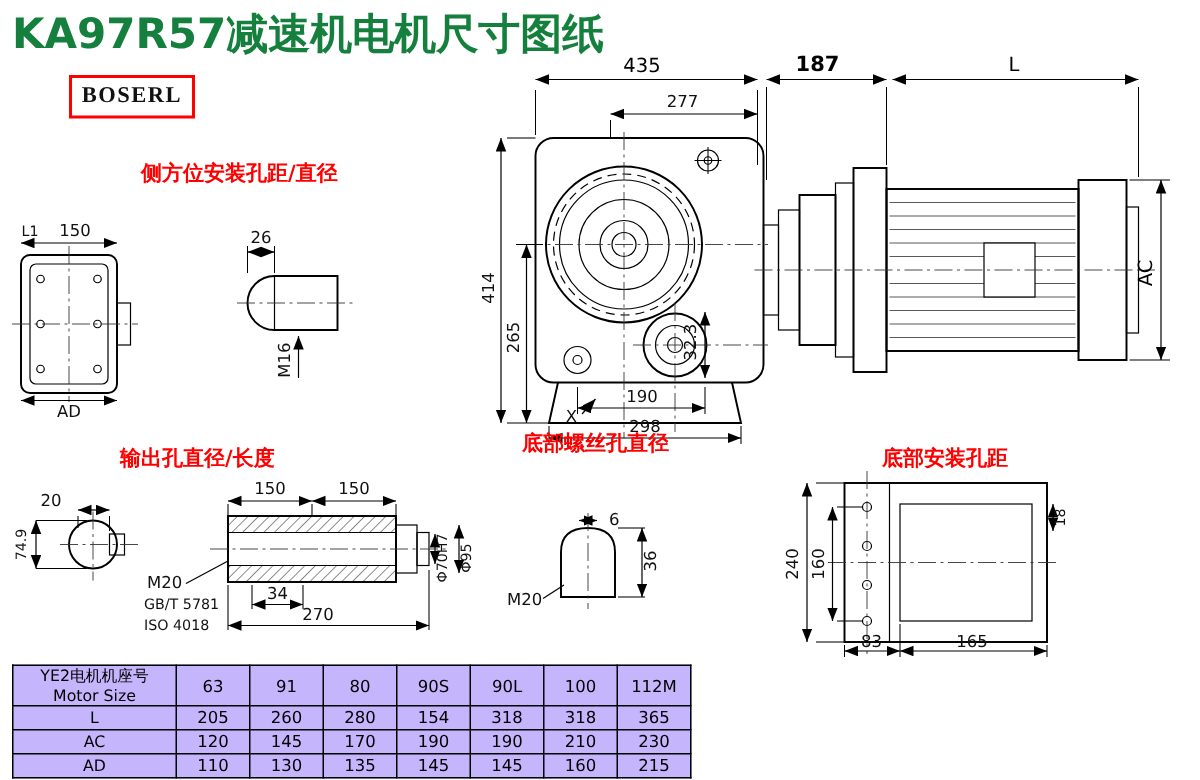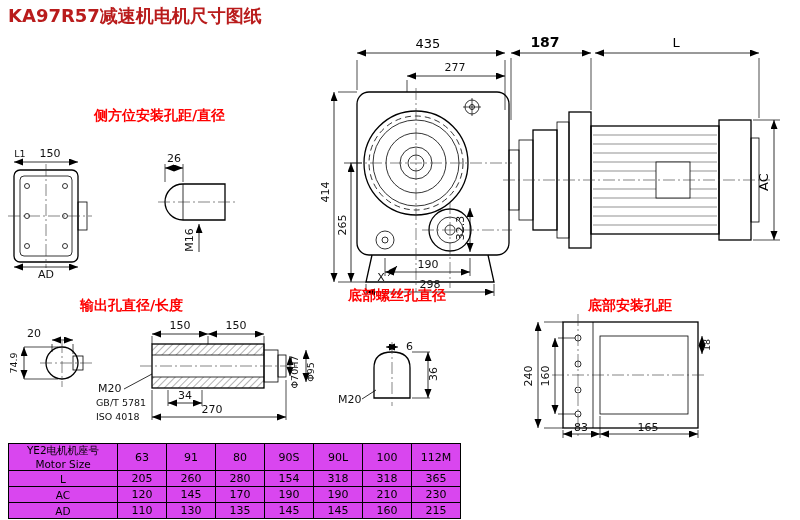--- a/index.html
+++ b/index.html
@@ -1,36 +1,36 @@
 <!DOCTYPE html>
 <html><head>
 <meta charset="utf-8">
 <style>
   html,body{margin:0;padding:0;background:#fff;}
   .canvas{position:relative;width:800px;height:520px;background:#fff;overflow:hidden;
           font-family:"DejaVu Sans",sans-serif;color:#000;}
-  .title{position:absolute;left:8px;top:4px;font-size:18px;font-weight:bold;color:#b91c1c;white-space:nowrap;}
+  .title{position:absolute;left:8px;top:4px;font-size:28px;font-weight:bold;color:#15803d;white-space:nowrap;}
   .logo{position:absolute;left:46px;top:50px;width:80px;height:25px;border:2px solid #fe0000;
         display:flex;align-items:center;justify-content:center;
         font-family:"Liberation Serif",serif;font-weight:bold;font-size:15px;color:#111;letter-spacing:1px;}
   .red-label{position:absolute;color:#fe0000;font-weight:bold;font-size:14px;white-space:nowrap;}
   svg.draw{position:absolute;left:0;top:0;}
   svg text{font-family:"DejaVu Sans",sans-serif;}
   .dim{font-size:11px;fill:#111;}
   .dims{font-size:9.5px;fill:#111;}
   .dimb{font-size:14px;font-weight:bold;fill:#000;}
   .diml{font-size:13px;fill:#000;}
   .ol{fill:none;stroke:#000;stroke-width:1.3;}
   .il{fill:none;stroke:#000;stroke-width:0.8;}
   .fin{fill:none;stroke:#222;stroke-width:0.5;}
   .dl{stroke:#000;stroke-width:0.8;fill:none;}
   .ext{stroke:#000;stroke-width:0.7;}
   .cl{stroke:#333;stroke-width:0.6;stroke-dasharray:12 3 2 3;fill:none;}
   .size-table{position:absolute;left:8px;top:443px;border-collapse:collapse;
-              font-size:11px;color:#000;background:#d946ef;}
+              font-size:11px;color:#000;background:#c4b5fd;}
   .size-table td{border:1px solid #000;text-align:center;padding:0 4px;height:15px;min-width:40px;}
   .size-table td.c0{min-width:100px;font-size:10.5px;}
   .size-table tr:first-child td{height:26px;}
 </style>
 </head>
 <body>
 
 <div class="canvas">
 
   <svg class="draw" width="800" height="520" viewBox="0 0 800 520">
@@ -262,20 +262,23 @@
       <text class="dim" x="581" y="431" text-anchor="middle">83</text>
       <line class="dl" x1="600" y1="434" x2="698" y2="434" marker-start="url(#arr)" marker-end="url(#arr)"></line>
       <text class="dim" x="648" y="431" text-anchor="middle">165</text>
 
       <line class="dl" x1="702" y1="336" x2="702" y2="354" marker-start="url(#arr)" marker-end="url(#arr)"></line>
       <text class="dims" x="710" y="345" text-anchor="middle" transform="rotate(-90 710 345)">18</text>
     </g>
   </svg>
 
   <div class="title">KA97R57减速机电机尺寸图纸</div>
+  <div class="logo">
+    <span>BOSERL</span>
+  </div>
   <div class="red-label" style="left:80px;top:297px;">输出孔直径/长度</div>
   <div class="red-label" style="left:94px;top:107px;">侧方位安装孔距/直径</div>
   <div class="red-label" style="left:348px;top:287px;">底部螺丝孔直径</div>
   <div class="red-label" style="left:588px;top:297px;">底部安装孔距</div>
 
   <table class="size-table">
     <tbody>
         <tr>
       <td class="c0">
         <div>YE2电机机座号</div>

